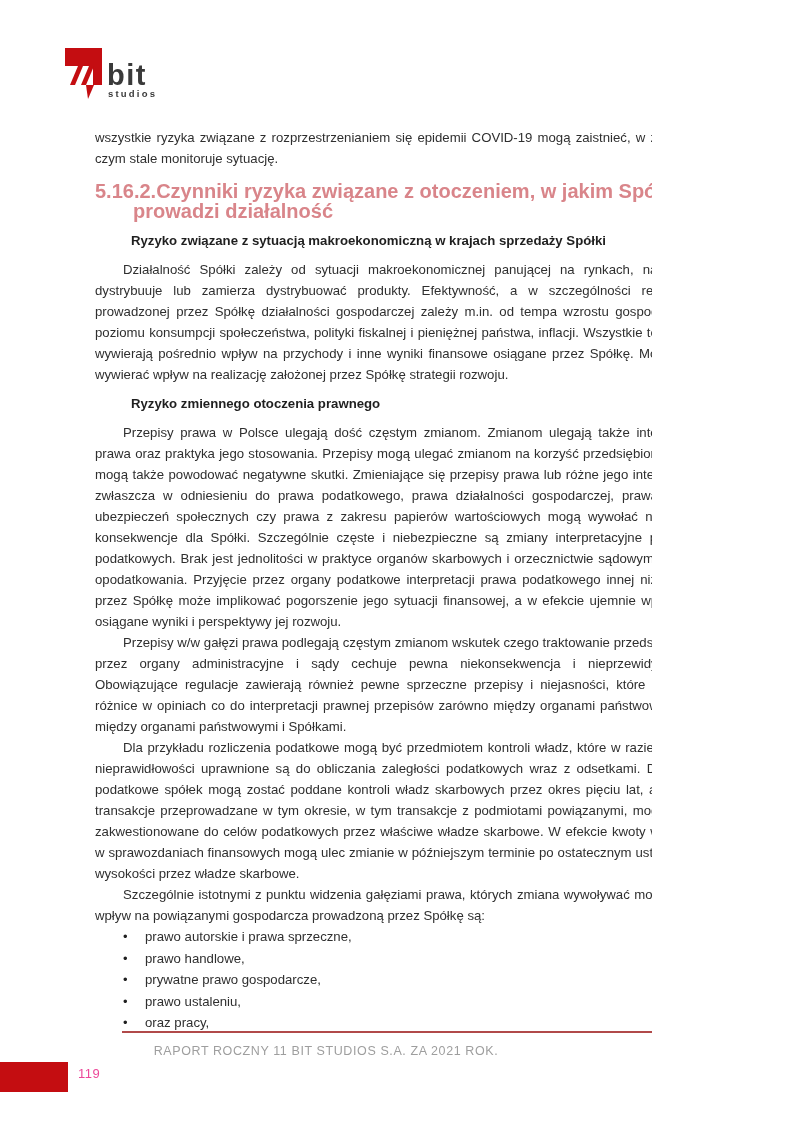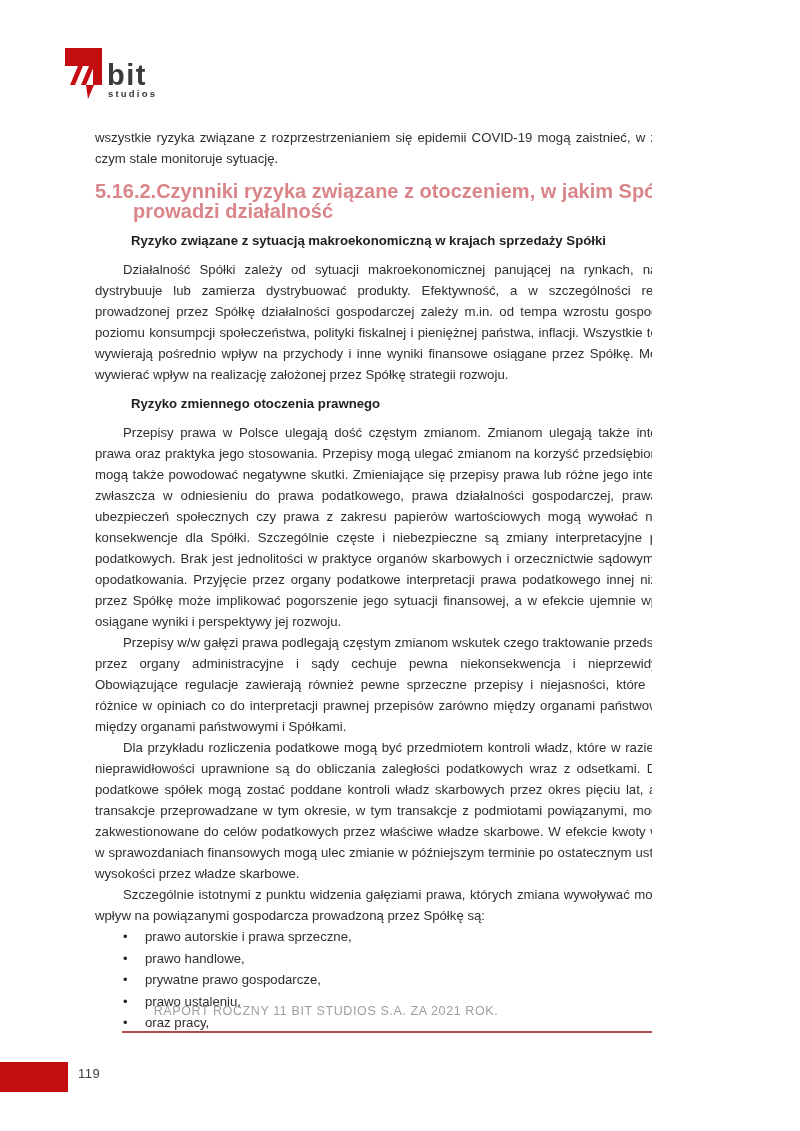--- a/index.html
+++ b/index.html
@@ -42,24 +42,24 @@
   .footer-divider{
     position:absolute;left:122px;top:1031px;width:558px;height:2px;
     background:#b14a4a;
   }
   .footer-accent-block{
     position:absolute;left:0;top:1062px;width:68px;height:30px;
     background:#c40d11;
   }
   .page-number{
     position:absolute;left:78px;top:1066px;
-    font-size:13px;color:#404040;letter-spacing:0.5px;
+    font-size:13px;color:#ec4899;letter-spacing:0.5px;
   }
   .footer-title{
-    position:absolute;left:0;right:0;top:1004px;
+    position:absolute;left:0;right:0;top:1044px;
     text-align:center;
     font-size:12.5px;color:#9e9e9e;letter-spacing:0.6px;
   }
 </style>
 </head>
 <body>
 
 <div class="page">
 
   <svg class="logo" viewBox="0 0 140 62" xmlns="http://www.w3.org/2000/svg">

